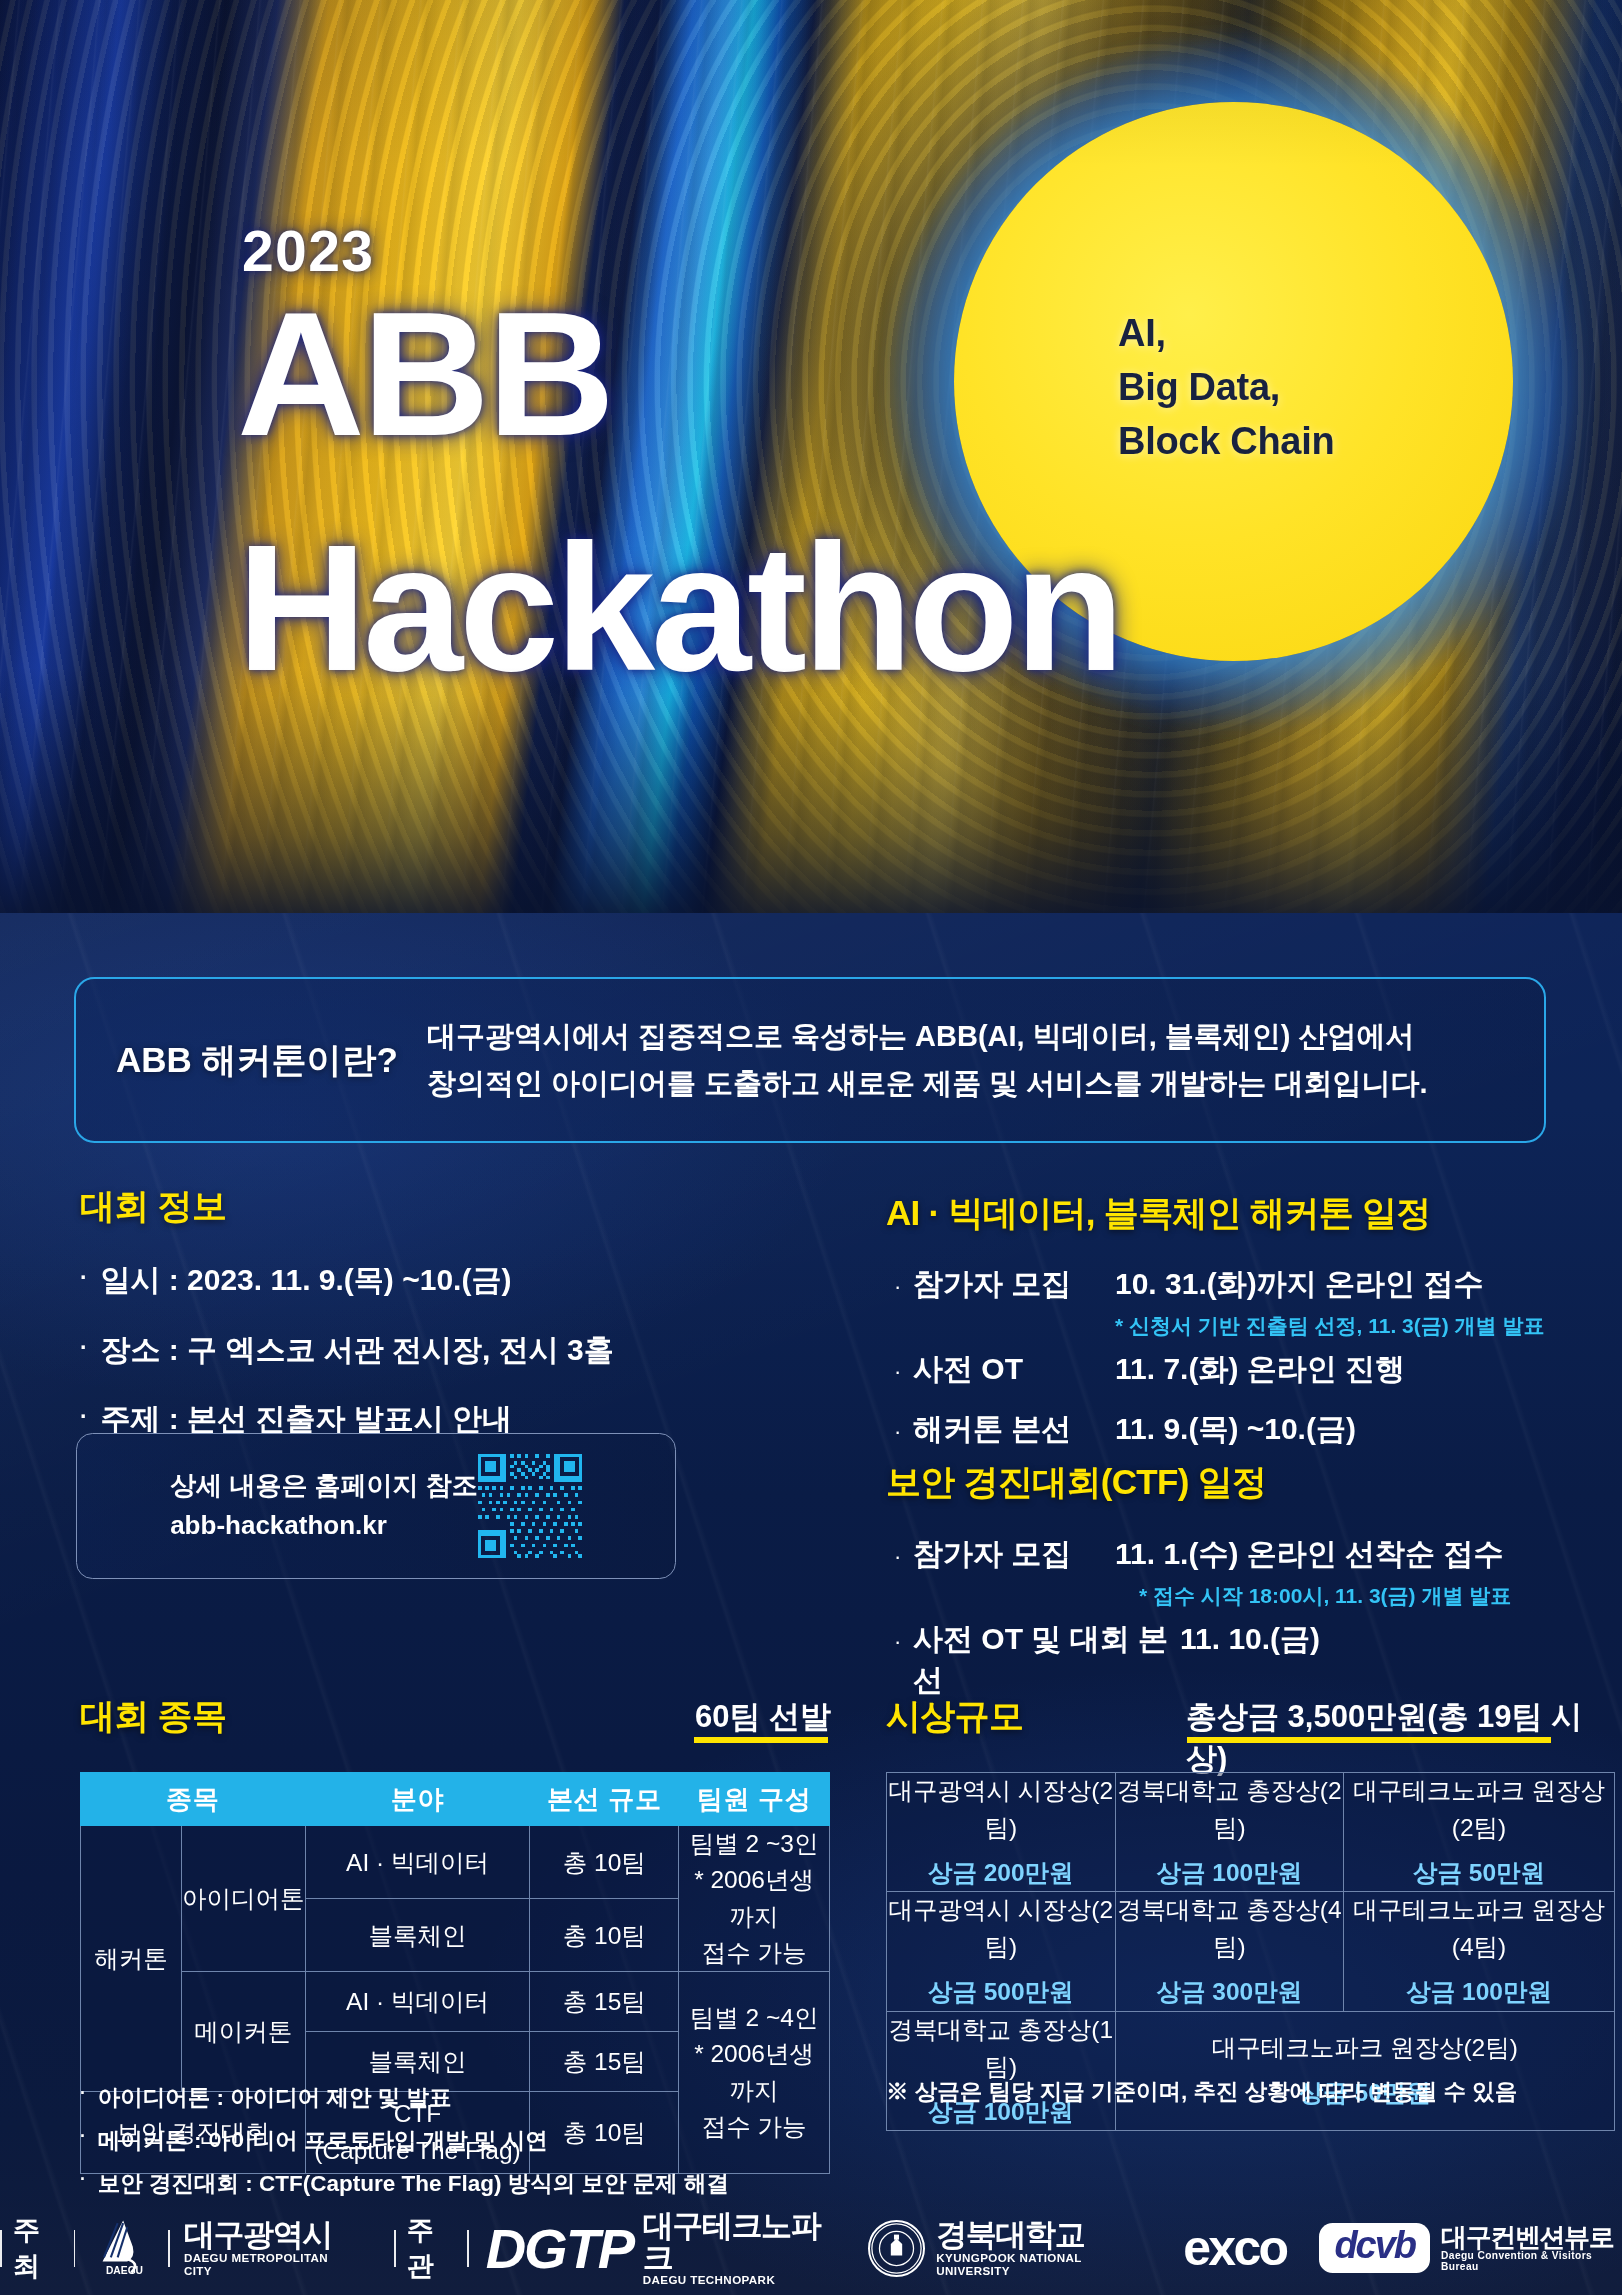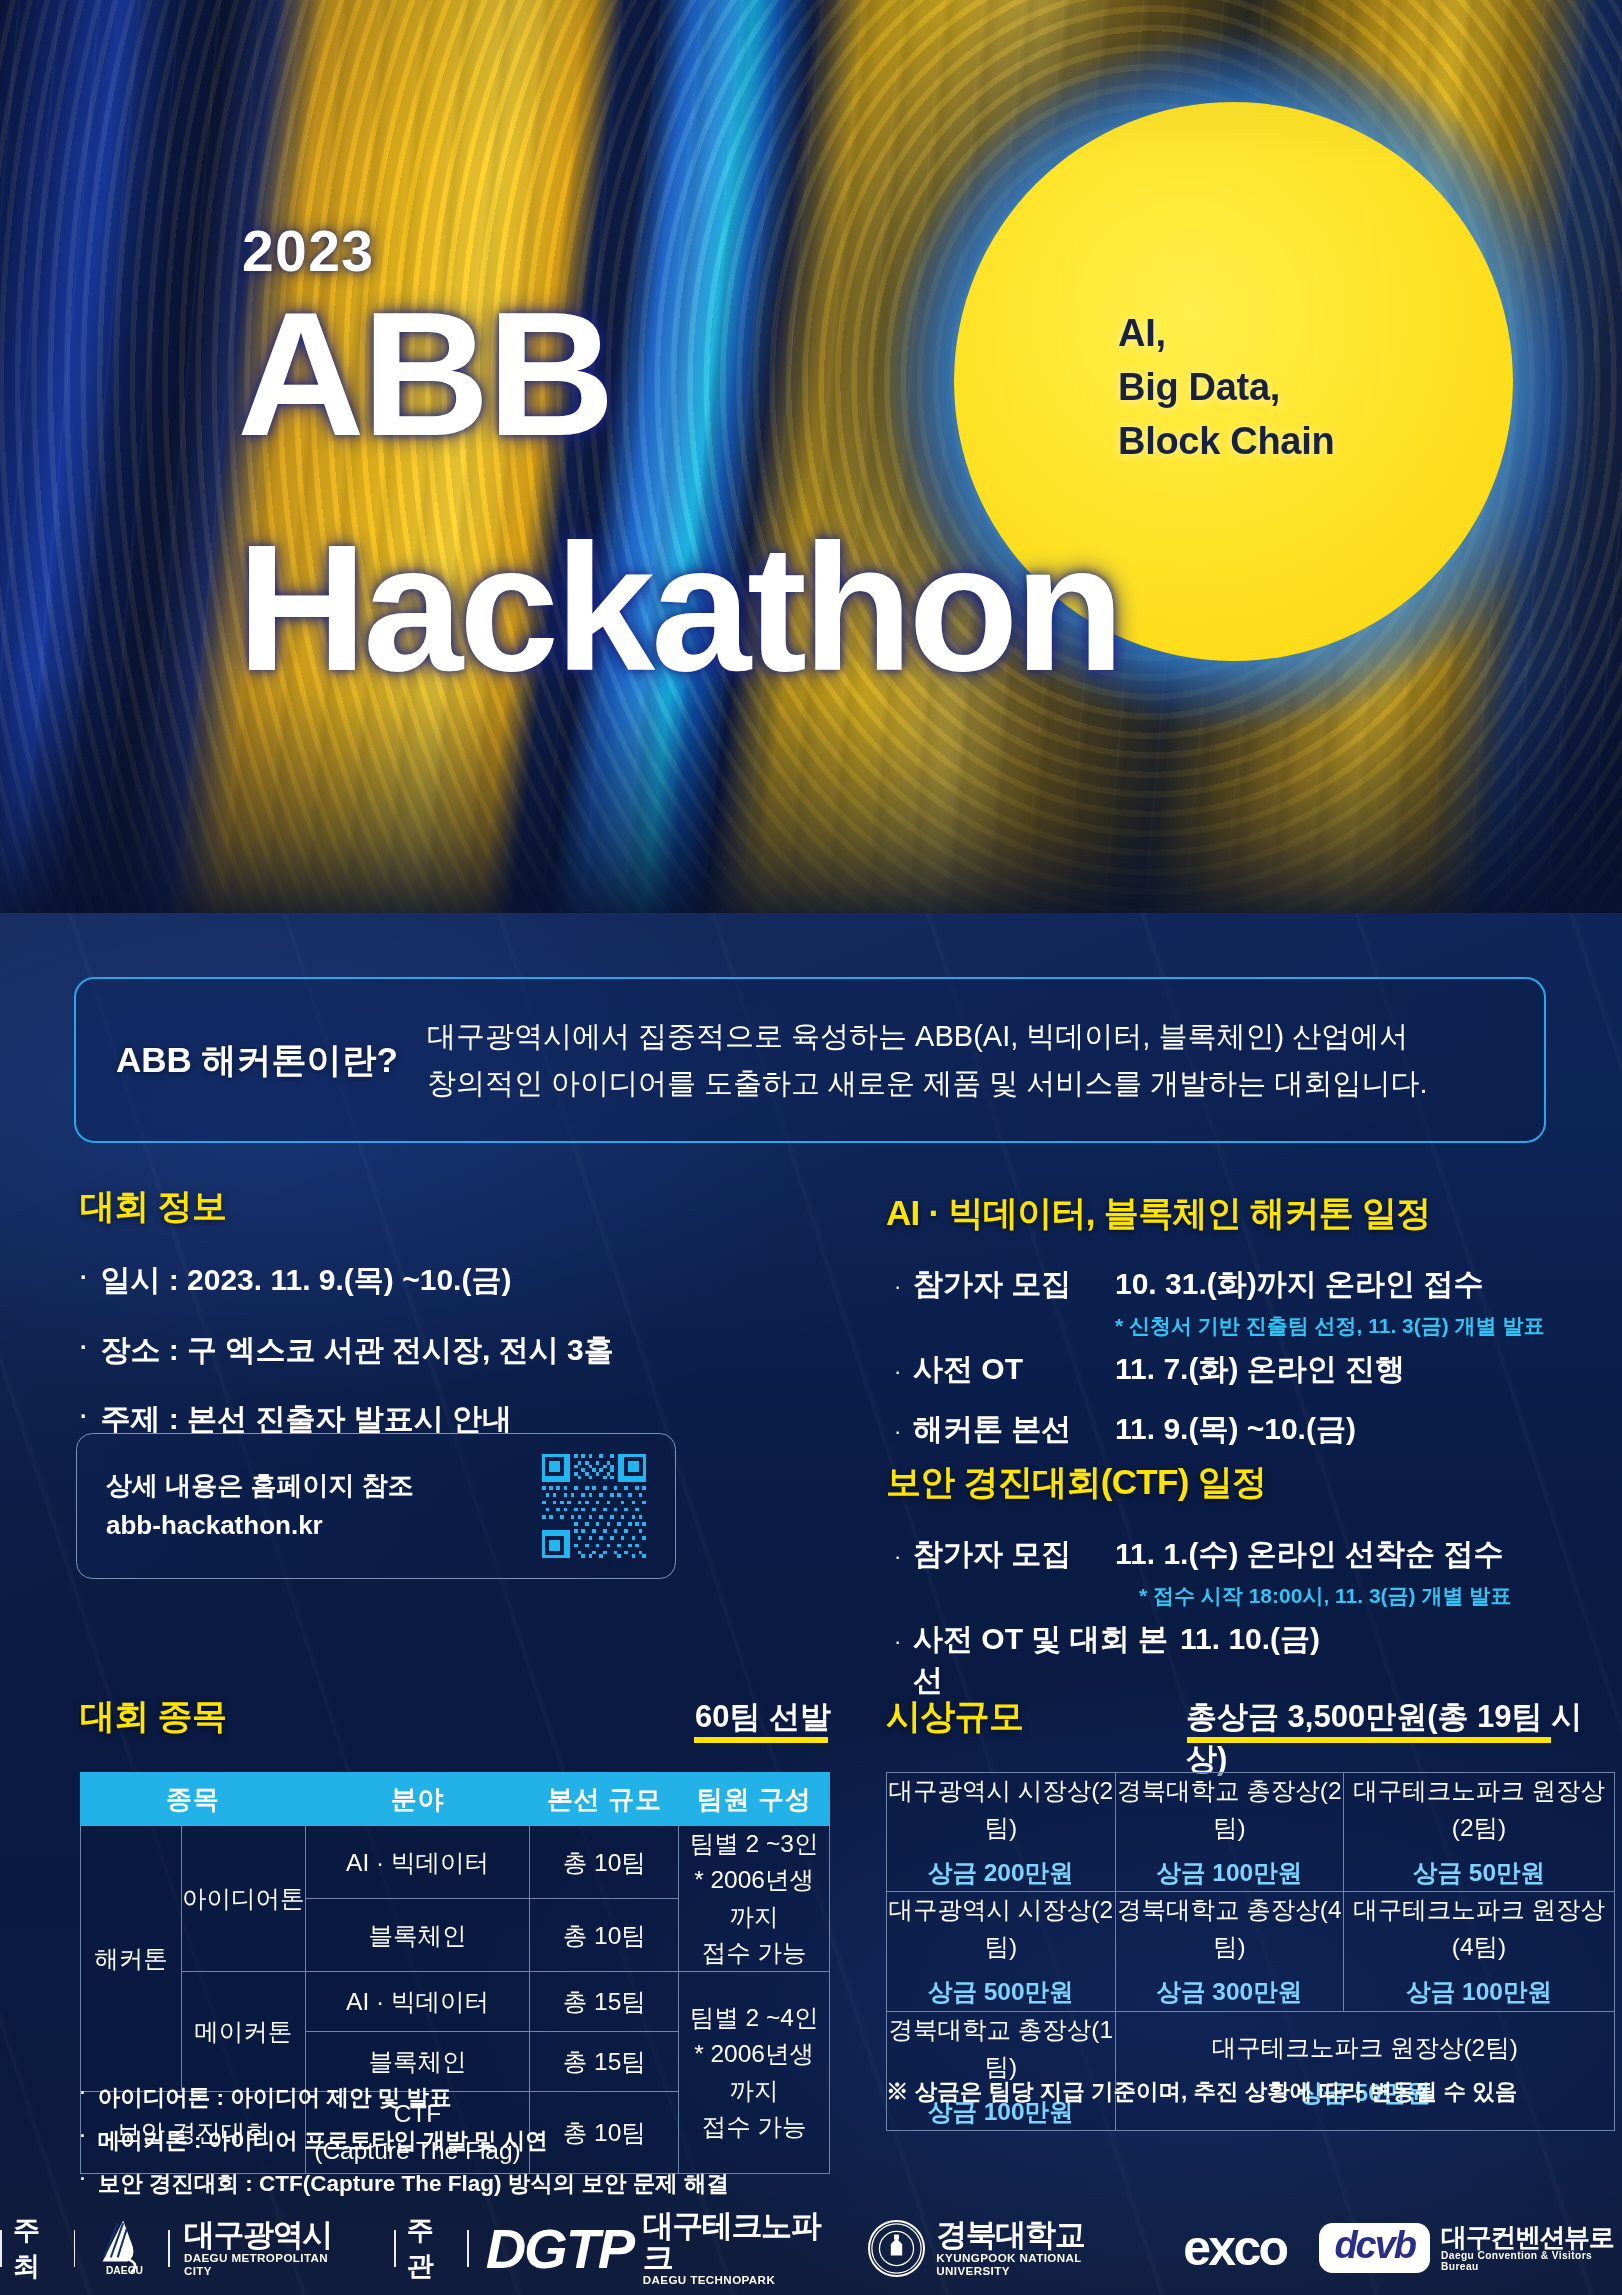--- a/index.html
+++ b/index.html
@@ -128,39 +128,39 @@
 
   
   .intro{
     position:absolute; left:74px; top:977px; width:1472px; height:166px;
     border:2px solid #2aa7e8; border-radius:20.4px;
     display:flex; align-items:center; padding:0 40px;
     background:linear-gradient(100deg, rgba(12,36,92,0.55), rgba(10,26,66,0.35));
   }
   .intro-title{ font-size:35px; font-weight:800; white-space:nowrap; margin-right:29px;
     text-shadow:0 1.4px 6.8px rgba(0,0,0,.5); }
-  .intro-desc{ font-size:29px; font-weight:400; line-height:1.62; }
+  .intro-desc{ font-size:29px; font-weight:700; line-height:1.62; }
 
   
   .sec-title{ position:absolute; font-size:35px; font-weight:800; color:#ffe400;
     text-shadow:0 2px 6.8px rgba(0,0,0,.55); letter-spacing:-0.7px; }
 
   .bullets{ position:absolute; }
   .b-row{ display:flex; align-items:flex-start; font-size:30px; font-weight:700; line-height:1.5; }
   .b-dot{ width:20.4px; flex:0 0 20.4px; font-size:23px; line-height:1.75; }
 
   
   .info-list{ left:80px; top:1257px; width:716px; }
   .info-list .b-row{ margin-bottom:24.5px; }
 
   
   .qr-box{
     position:absolute; left:76px; top:1433px; width:600px; height:146px;
     border:1.4px solid #7e91b8; border-radius:16.4px;
-    display:flex; align-items:center; justify-content:space-between; padding:0 29px;
+    display:flex; align-items:center; justify-content:center; padding:0 29px;
     background:linear-gradient(100deg, rgba(13,35,86,.40), rgba(9,22,55,.22));
   }
   .qr-text{ font-size:26px; font-weight:700; line-height:1.52; }
   .qr-code{ width:104px; height:104px; position:relative; }
 
   
   .sched{ position:absolute; }
   .s-row{ display:flex; align-items:baseline; margin-bottom:6.8px; }
   .s-dot{ width:19px; flex:0 0 19px; font-size:22px; }
   .s-label{ width:202px; flex:0 0 202px; font-size:30px; font-weight:700; }

